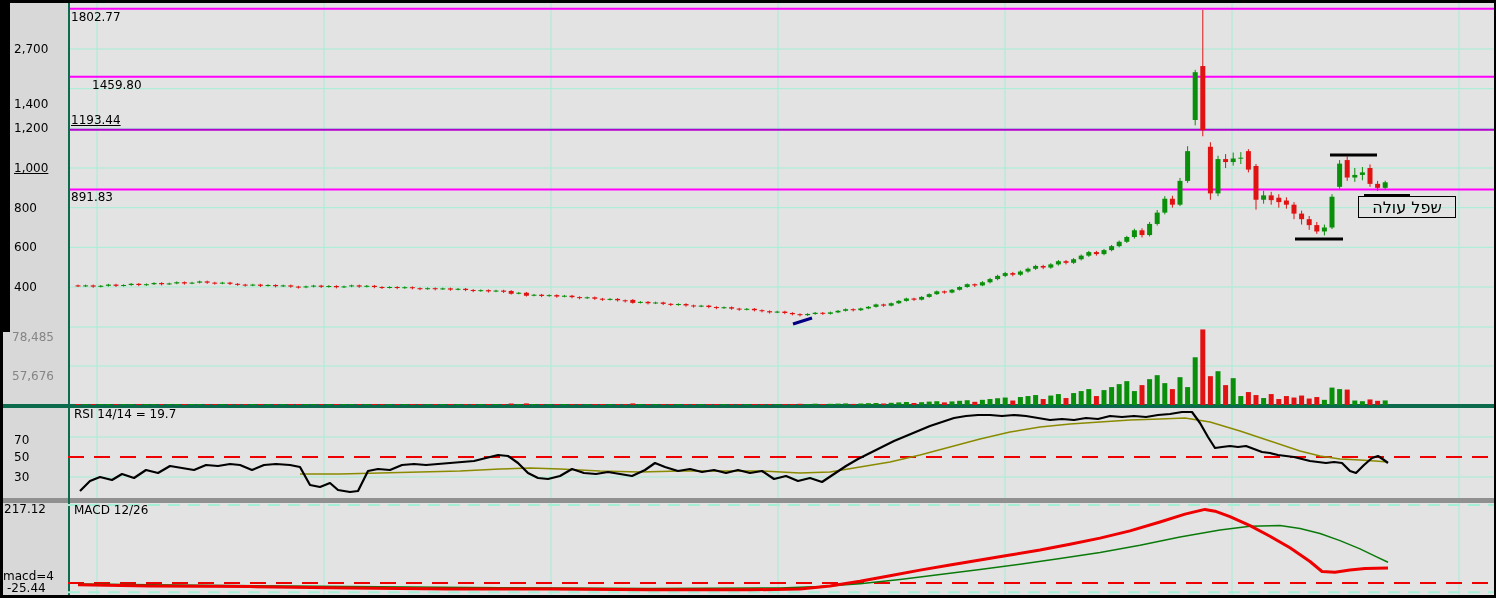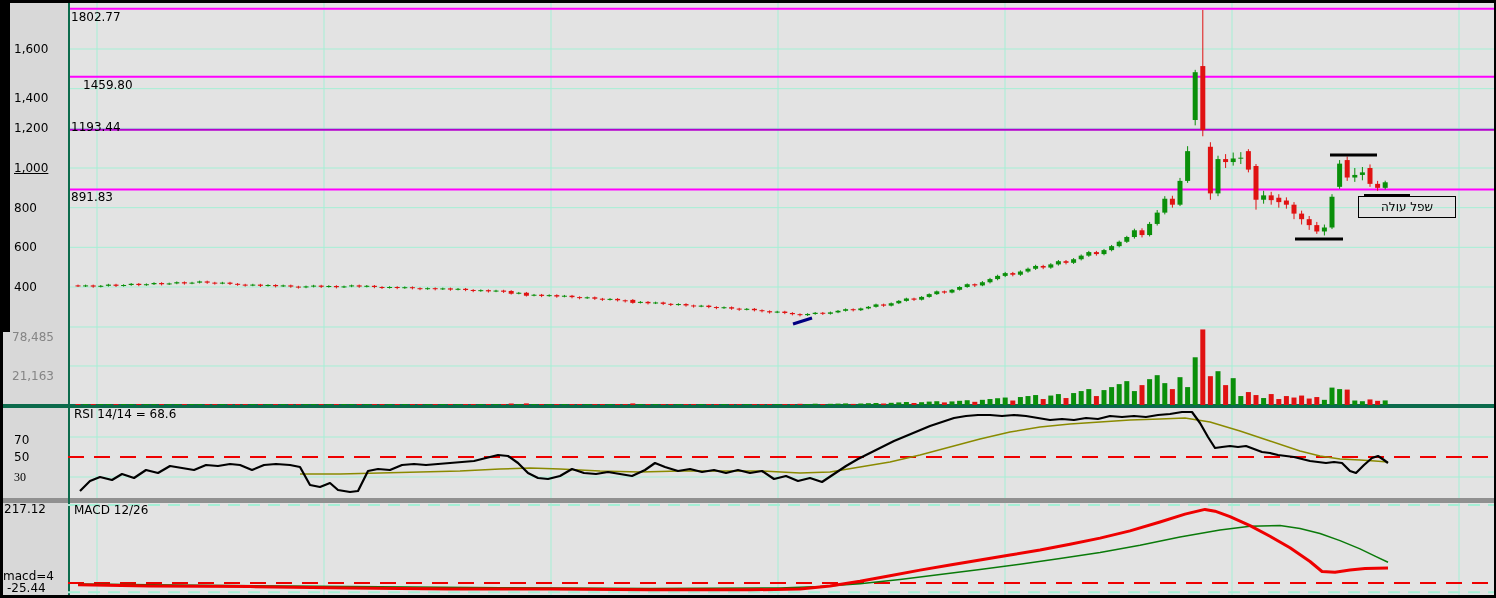--- a/index.html
+++ b/index.html
@@ -9,21 +9,21 @@
   .lbl{position:absolute;font-size:12px;line-height:12px;color:#000;white-space:nowrap;}
   .lbl.gray{color:#858585;}
   #chart-title{position:absolute;left:74px;top:300px;font-size:15px;color:#000;white-space:nowrap;}
   #rsi-label{position:absolute;left:74px;top:408px;}
   #macd-label{position:absolute;left:74px;top:504px;}
   #macd-max{position:absolute;left:4px;top:503px;text-align:center;}
   #macd-zero{position:absolute;left:3px;top:570px;}
   #macd-min{position:absolute;left:7px;top:582px;}
   #annotation-box{position:absolute;left:1358px;top:196px;width:96px;height:20px;
       border:1px solid #000;display:flex;align-items:center;justify-content:center;
-      direction:rtl;font-size:12px;color:#000;background:transparent;}
+      direction:rtl;font-size:16px;color:#000;background:transparent;}
 </style>
 </head>
 <body>
 
 <div id="root">
   <svg id="chart-svg" width="1496" height="598">
       <rect x="0" y="0" width="1496" height="598" fill="#d8d8d8"></rect>
       <rect x="68" y="3" width="1426" height="592" fill="#e3e3e3"></rect>
       <line x1="97" y1="3" x2="97" y2="595" stroke="#a5efd5" stroke-width="1"></line>
       <line x1="324" y1="3" x2="324" y2="595" stroke="#a5efd5" stroke-width="1"></line>
@@ -581,38 +581,38 @@
       <line x1="793" y1="324" x2="812" y2="318" stroke="#000080" stroke-width="3"></line>
       <line x1="1330" y1="155.11055" x2="1377" y2="155.11055" stroke="#000" stroke-width="3"></line>
       <line x1="1364" y1="195.56986999999998" x2="1410" y2="195.56986999999998" stroke="#000" stroke-width="3"></line>
       <line x1="1295" y1="239.00414" x2="1343" y2="239.00414" stroke="#000" stroke-width="3"></line>
       <polyline points="300,474.0 340,474.0 380,473.0 420,472.0 460,471.0 500,469.0 530,468.0 560,469.0 600,471.0 640,472.0 680,471.0 720,471.0 760,471.0 800,473.0 830,472.0 860,467.0 890,462.0 920,455.0 950,447.0 980,439.0 1010,432.0 1040,427.0 1070,424.0 1100,422.0 1130,420.0 1160,419.0 1185,418.0 1210,422.0 1240,431.0 1270,441.0 1300,451.0 1320,456.0 1340,459.0 1360,460.0 1375,461.0 1388,462.0" fill="none" stroke="#8a8a00" stroke-width="1.5" stroke-linejoin="round"></polyline>
       <polyline points="80,491.0 90,481.0 100,477.0 112,480.0 122,474.0 134,478.0 146,470.0 158,473.0 170,466.0 182,468.0 194,470.0 206,465.0 218,466.0 230,464.0 240,465.0 252,470.0 264,465.0 276,464.0 290,465.0 300,467.0 310,485.0 320,487.0 330,483.0 338,490.0 350,492.0 358,491.0 368,471.0 378,469.0 390,470.0 402,465.0 414,464.0 426,465.0 438,464.0 450,463.0 462,462.0 474,461.0 486,458.0 498,455.0 508,456.0 518,463.0 528,473.0 538,478.0 548,479.0 560,476.0 572,469.0 584,473.0 596,474.0 608,472.0 620,474.0 632,476.0 645,470.0 655,463.0 665,467.0 678,471.0 690,469.0 702,472.0 714,470.0 726,473.0 738,470.0 750,473.0 762,471.0 774,479.0 786,476.0 798,481.0 810,478.0 822,482.0 834,474.0 846,466.0 858,459.0 870,453.0 882,447.0 894,441.0 906,436.0 918,431.0 930,426.0 942,422.0 954,418.0 966,416.0 978,415.0 990,415.0 1002,416.0 1014,415.0 1026,416.0 1038,418.0 1050,420.0 1062,419.0 1074,420.0 1086,418.0 1098,419.0 1110,416.0 1122,417.0 1134,416.0 1146,417.0 1158,415.0 1170,414.0 1182,412.0 1192,412.0 1200,423.0 1208,437.0 1215,448.0 1222,447.0 1230,446.0 1238,447.0 1246,446.0 1254,449.0 1262,452.0 1270,453.0 1278,455.0 1286,456.0 1294,457.0 1302,459.0 1310,461.0 1318,462.0 1326,463.0 1334,462.0 1342,463.0 1350,471.0 1356,473.0 1364,465.0 1372,458.0 1378,456.0 1384,460.0 1388,463.0" fill="none" stroke="#000000" stroke-width="2.2" stroke-linejoin="round"></polyline>
       <polyline points="78,584.1 200,585.2 350,586.6 500,587.7 650,588.4 780,588.0 820,586.6 860,583.7 900,579.4 940,574.4 980,569.4 1020,564.3 1060,558.6 1100,552.5 1140,545.3 1180,537.0 1220,529.9 1250,526.3 1280,525.6 1300,528.4 1320,533.5 1340,540.6 1360,548.9 1375,556.1 1388,562.2" fill="none" stroke="#0a7a0a" stroke-width="1.5" stroke-linejoin="round"></polyline>
       <polyline points="78,584.8 150,585.9 250,586.6 350,588.0 450,589.1 550,589.1 650,589.8 750,589.8 800,589.1 830,585.9 860,581.2 890,575.8 920,570.1 950,565.0 980,560.0 1010,555.0 1040,550.0 1070,544.2 1100,538.1 1130,530.9 1160,522.0 1185,514.1 1205,509.4 1215,511.2 1230,516.6 1250,525.6 1270,536.3 1290,547.8 1310,561.5 1322,571.5 1335,572.2 1350,570.1 1365,568.6 1388,567.9" fill="none" stroke="#ee0000" stroke-width="3" stroke-linejoin="round"></polyline>
     </svg>
   <div id="labels">
-      <div class="lbl" style="left: 14px; top: 43.004px;">1,600</div>
-      <div class="lbl" style="left: 14px; top: 92px; text-align: center;">1,400</div>
+      <div class="lbl" style="left: 14px; top: 43.004px;">2,700</div>
+      <div class="lbl" style="left: 14px; top: 98px; text-align: center;">1,400</div>
       <div class="lbl" style="left: 14px; top: 122.336px;">1,200</div>
       <div class="lbl" style="left: 14px; top: 162.002px; text-decoration: underline;">1,000</div>
       <div class="lbl" style="left: 14px; top: 201.668px;">800</div>
       <div class="lbl" style="left: 14px; top: 241.334px;">600</div>
       <div class="lbl" style="left: 14px; top: 281px; text-align: center;">400</div>
       <div class="lbl" style="left: 71px; top: 10.7886px;">1802.77</div>
-      <div class="lbl" style="left: 63px; top: 78.8099px; padding-left: 20px;">1459.80</div>
-      <div class="lbl" style="left: 71px; top: 121px;">1193.44</div>
+      <div class="lbl" style="left: 72px; top: 78.8099px; padding-left: 20px;">1459.80</div>
+      <div class="lbl" style="left: 71px; top: 114px; text-decoration: underline;">1193.44</div>
       <div class="lbl" style="left: 71px; top: 191.455px;">891.83</div>
       <div class="lbl gray" style="left: 12px; top: 330.983px;">78,485</div>
-      <div class="lbl gray" style="left: 12px; top: 369.992px;">21,163</div>
+      <div class="lbl gray" style="left: 12px; top: 369.992px;">57,676</div>
       <div class="lbl" style="left: 14px; top: 434px;">70</div>
       <div class="lbl" style="left: 14px; top: 451px;">50</div>
-      <div class="lbl" style="left: 14px; top: 471px; font-family: Liberation Serif, serif;">30</div>
+      <div class="lbl" style="left: 14px; top: 471px;">30</div>
     </div>
-  <div id="rsi-label" class="lbl">RSI 14/14 = 68.6</div>
+  <div id="rsi-label" class="lbl">RSI 14/14 = 19.7</div>
   <div id="macd-label" class="lbl">MACD 12/26</div>
   <div id="macd-max" class="lbl">217.12</div>
   <div id="macd-zero" class="lbl">macd=4</div>
   <div id="macd-min" class="lbl">-25.44</div>
   <div id="annotation-box">
     <span>שפל עולה</span>
   </div>
 </div>
 
 </body></html>

